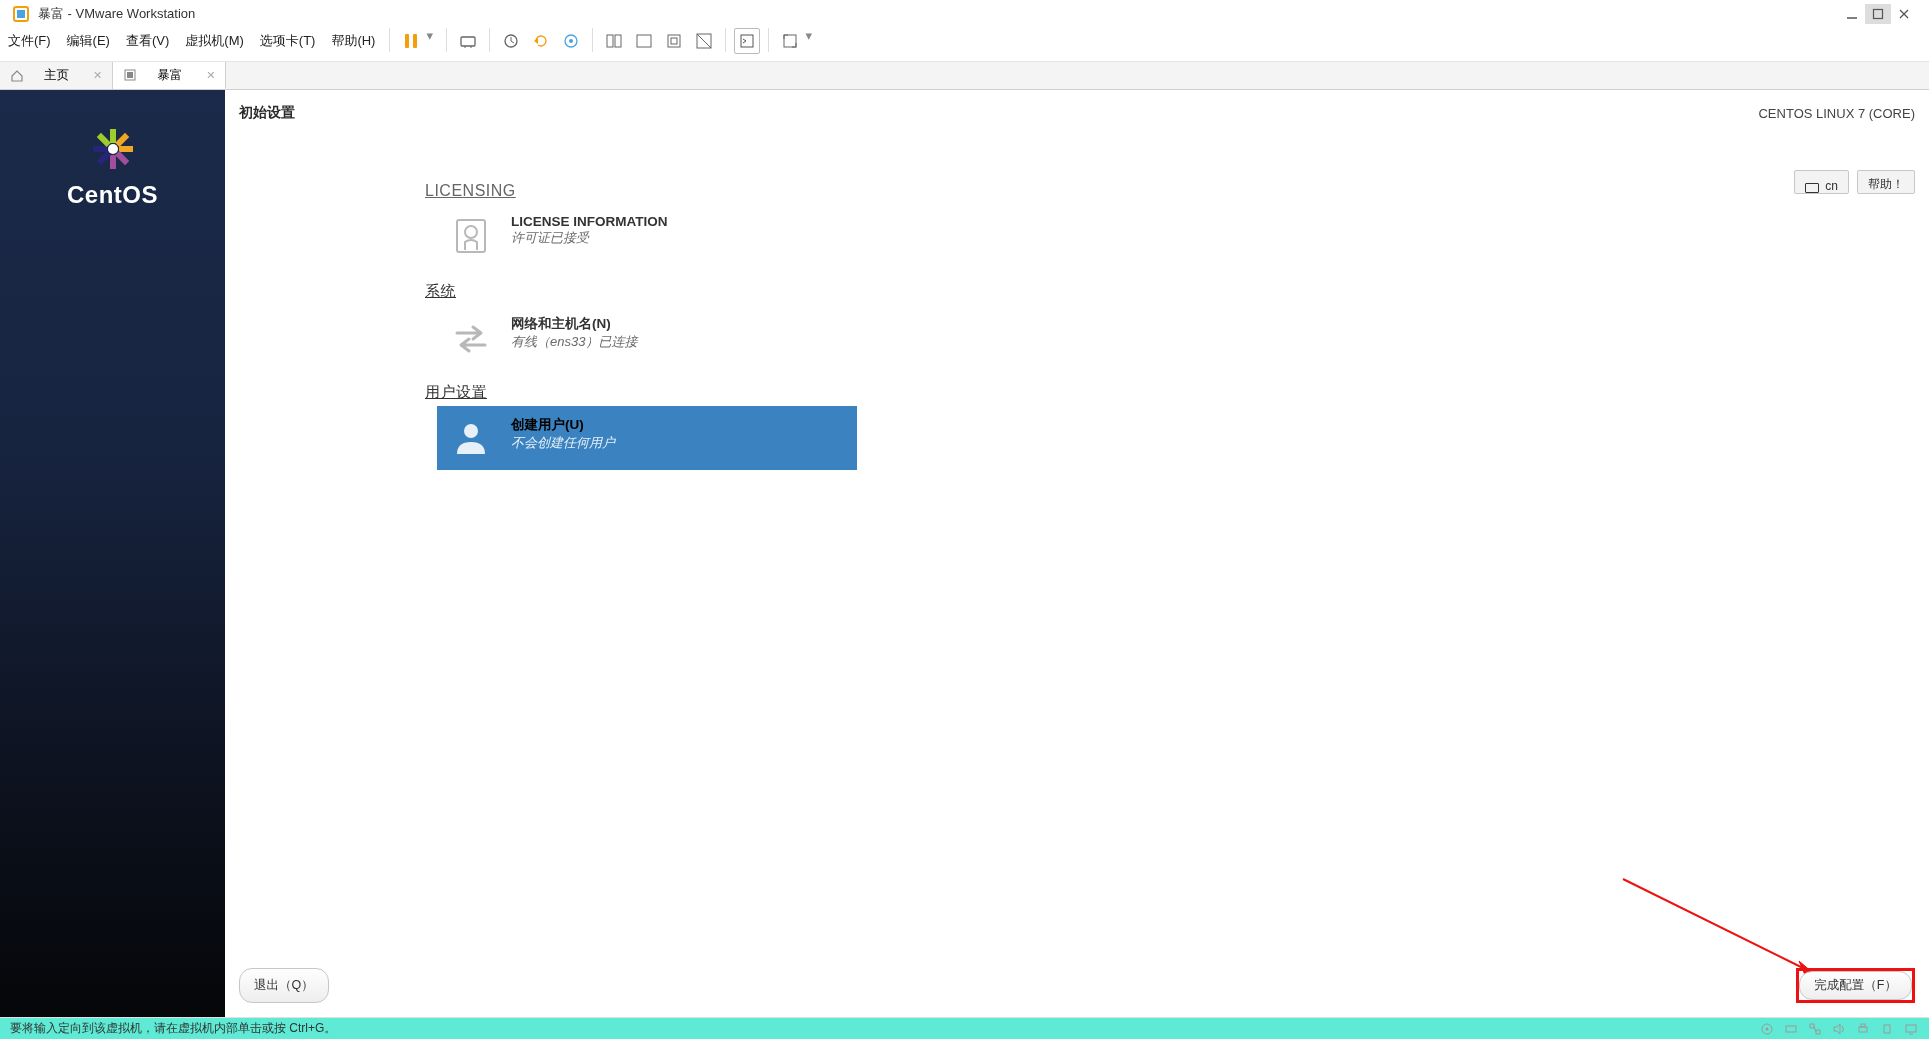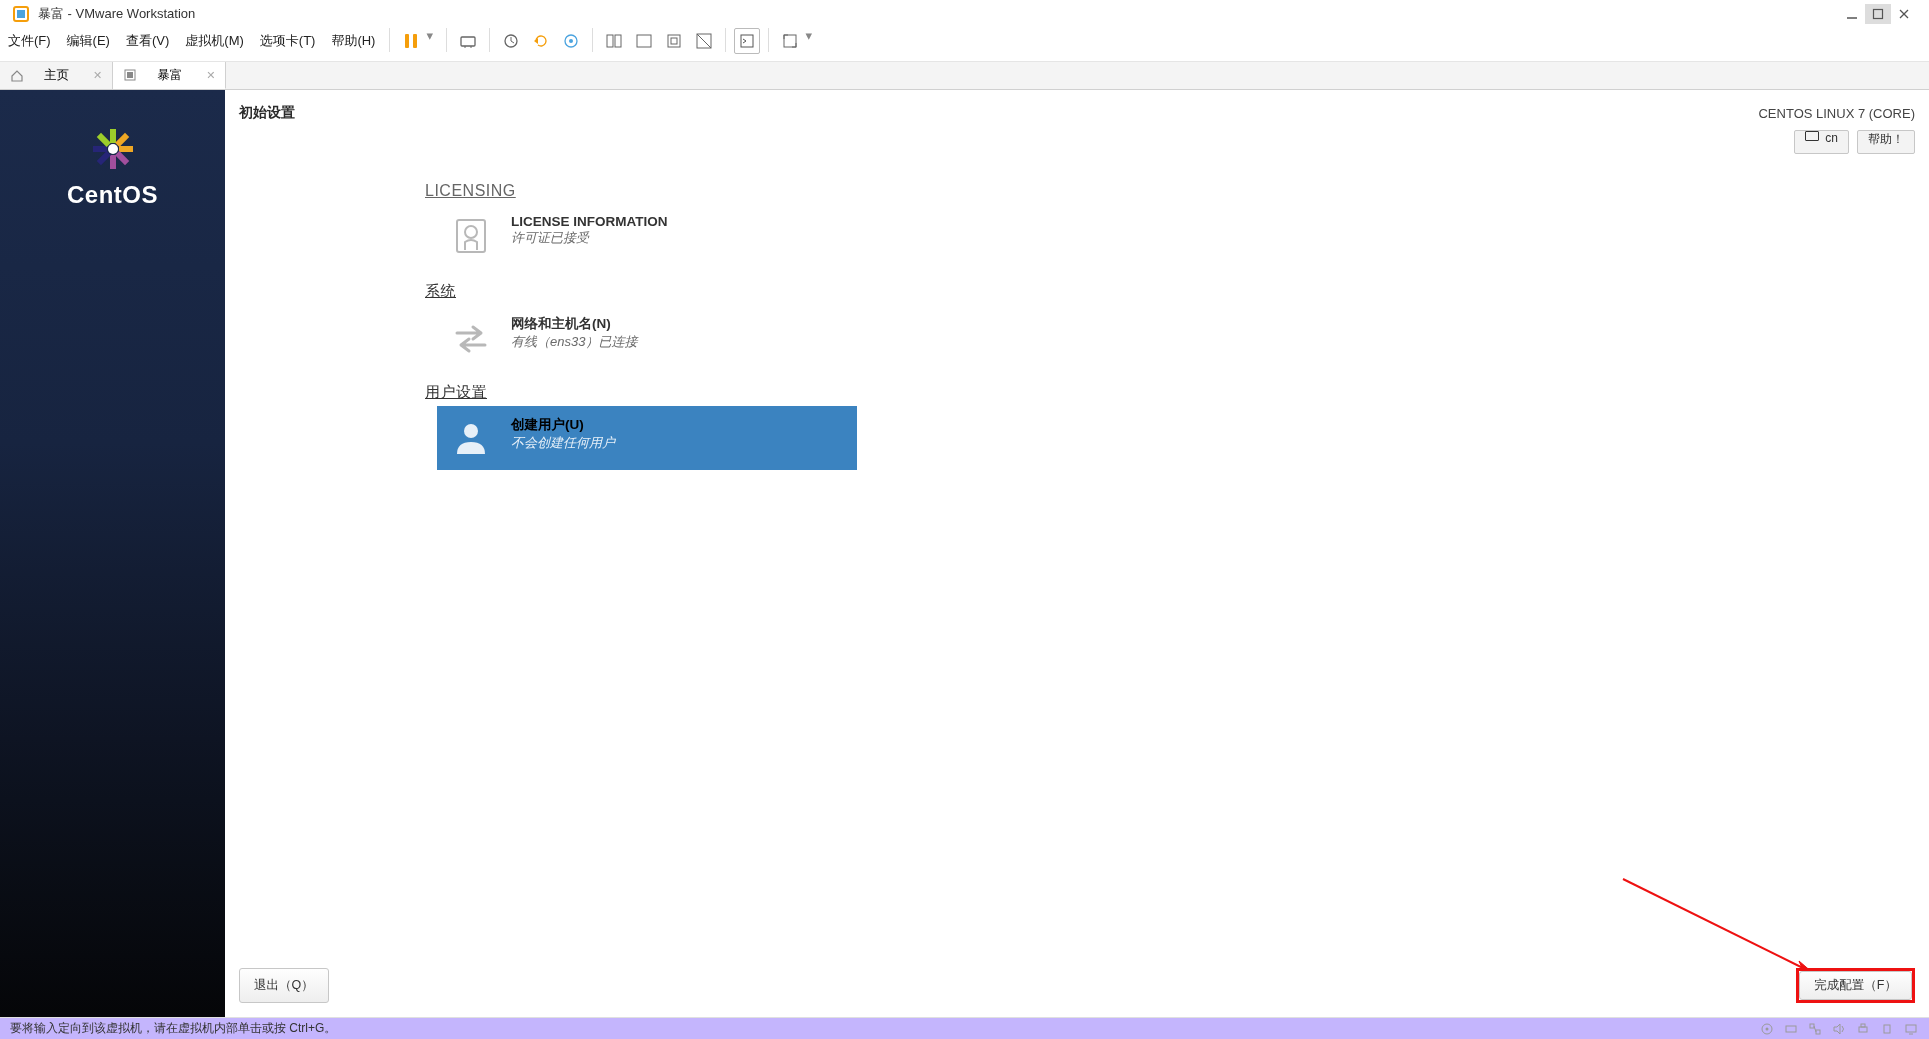--- a/index.html
+++ b/index.html
@@ -37,49 +37,49 @@
   .centos-logo svg { width: 48px; height: 48px; }
   .centos-word { color: #fff; font-weight: 600; font-size: 24px; letter-spacing: 0.5px; margin-top: 4px; }
 
   
   .vm-main { flex: 1; position: relative; background: #fff; }
   .setup-topbar { height: 46px; display: flex; align-items: center; padding: 0 14px; font-size: 14px; color: #2b2b2b; }
   .setup-topbar .title-left { font-weight: 600; }
   .setup-topbar .spacer { flex: 1; }
   .os-label { font-size: 13px; color: #444; }
   .setup-subbar { position: absolute; top: 40px; right: 14px; display: flex; gap: 8px; }
-  .kbd-pill, .help-btn { height: 24px; border: 1px solid #c7c7c7; background: #f3f3f3; font-size: 12px; display: flex; align-items: flex-start; padding: 0 10px; border-radius: 2px; color: #333; }
+  .kbd-pill, .help-btn { height: 24px; border: 1px solid #c7c7c7; background: #f3f3f3; font-size: 12px; display: flex; align-items: flex-end; padding: 0 10px; border-radius: 2px; color: #333; margin-top: 40px; }
   .kbd-pill { gap: 6px; }
   .kbd-pill .kbd-icon { width: 14px; height: 10px; border: 1px solid #333; border-radius: 1px; display: inline-block; }
 
   .setup-body { position: absolute; left: 200px; top: 78px; right: 40px; }
   .section-label { font-size: 15px; color: #333; margin-top: 14px; margin-bottom: 4px; letter-spacing: 0.5px; text-decoration: underline; }
   .section-label.lic { font-weight: 500; font-size: 16px; color: #666; }
   .spoke-row { display: flex; gap: 18px; width: 420px; padding: 6px 12px; margin-left: 12px; margin-top: 4px; }
   .spoke-row.big { padding: 10px 12px; }
   .spoke-row .icon-box { width: 44px; height: 44px; display: flex; align-items: center; justify-content: center; color: #b8b8b8; }
   .spoke-row .icon-box svg { width: 40px; height: 40px; }
   .spoke-text .ln1 { font-size: 13.5px; font-weight: 600; color: #333; }
   .spoke-text .ln2 { font-size: 13px; font-style: italic; color: #6a6a6a; }
   .spoke-row.selected { background: #3b83c0; width: 420px; }
   .spoke-row.selected .icon-box { color: #e7f0f8; }
   .spoke-row.selected .ln1 { color: #000000; }
   .spoke-row.selected .ln2 { color: #e7f0f8; }
 
   
   .setup-footer { position: absolute; left: 14px; right: 14px; bottom: 14px; display: flex; }
-  .btn { border: 1px solid #c7c7c7; background: linear-gradient(#fefefe,#eee); font-size: 12.5px; padding: 5px 14px; border-radius: 3px; color: #333; }
+  .btn { border: 1px solid #c7c7c7; background: linear-gradient(#fefefe,#eee); font-size: 12.5px; padding: 5px 14px; border-radius: 13px; color: #333; }
   .setup-footer .spacer { flex: 1; }
   .finish-wrap { border: 3px solid #e11; padding: 0; }
   .arrow-annot { position: absolute; right: 96px; bottom: 24px; pointer-events: none; }
   .arrow-annot svg { width: 220px; height: 120px; }
   .arrow-annot line, .arrow-annot polygon { stroke: #e11; fill: #e11; }
 
   
-  .statusbar { height: 22px; background: #c4b5fd; border-top: 1px solid #e0e0e0; font-size: 12px; color: #333; display: flex; align-items: center; padding: 0 10px; }
+  .statusbar { height: 22px; background: #5eead4; border-top: 1px solid #e0e0e0; font-size: 12px; color: #333; display: flex; align-items: center; padding: 0 10px; }
   .statusbar .spacer { flex: 1; }
   .statusbar .sicon { width: 16px; height: 16px; margin-left: 8px; color: #9a9a9a; display:flex; align-items:center; justify-content:center;}
   .statusbar .sicon svg{width:14px;height:14px;}
 </style>
 </head>
 <body>
 
 <div class="titlebar">
   <span class="vm-logo">
     <svg viewBox="0 0 18 18">

